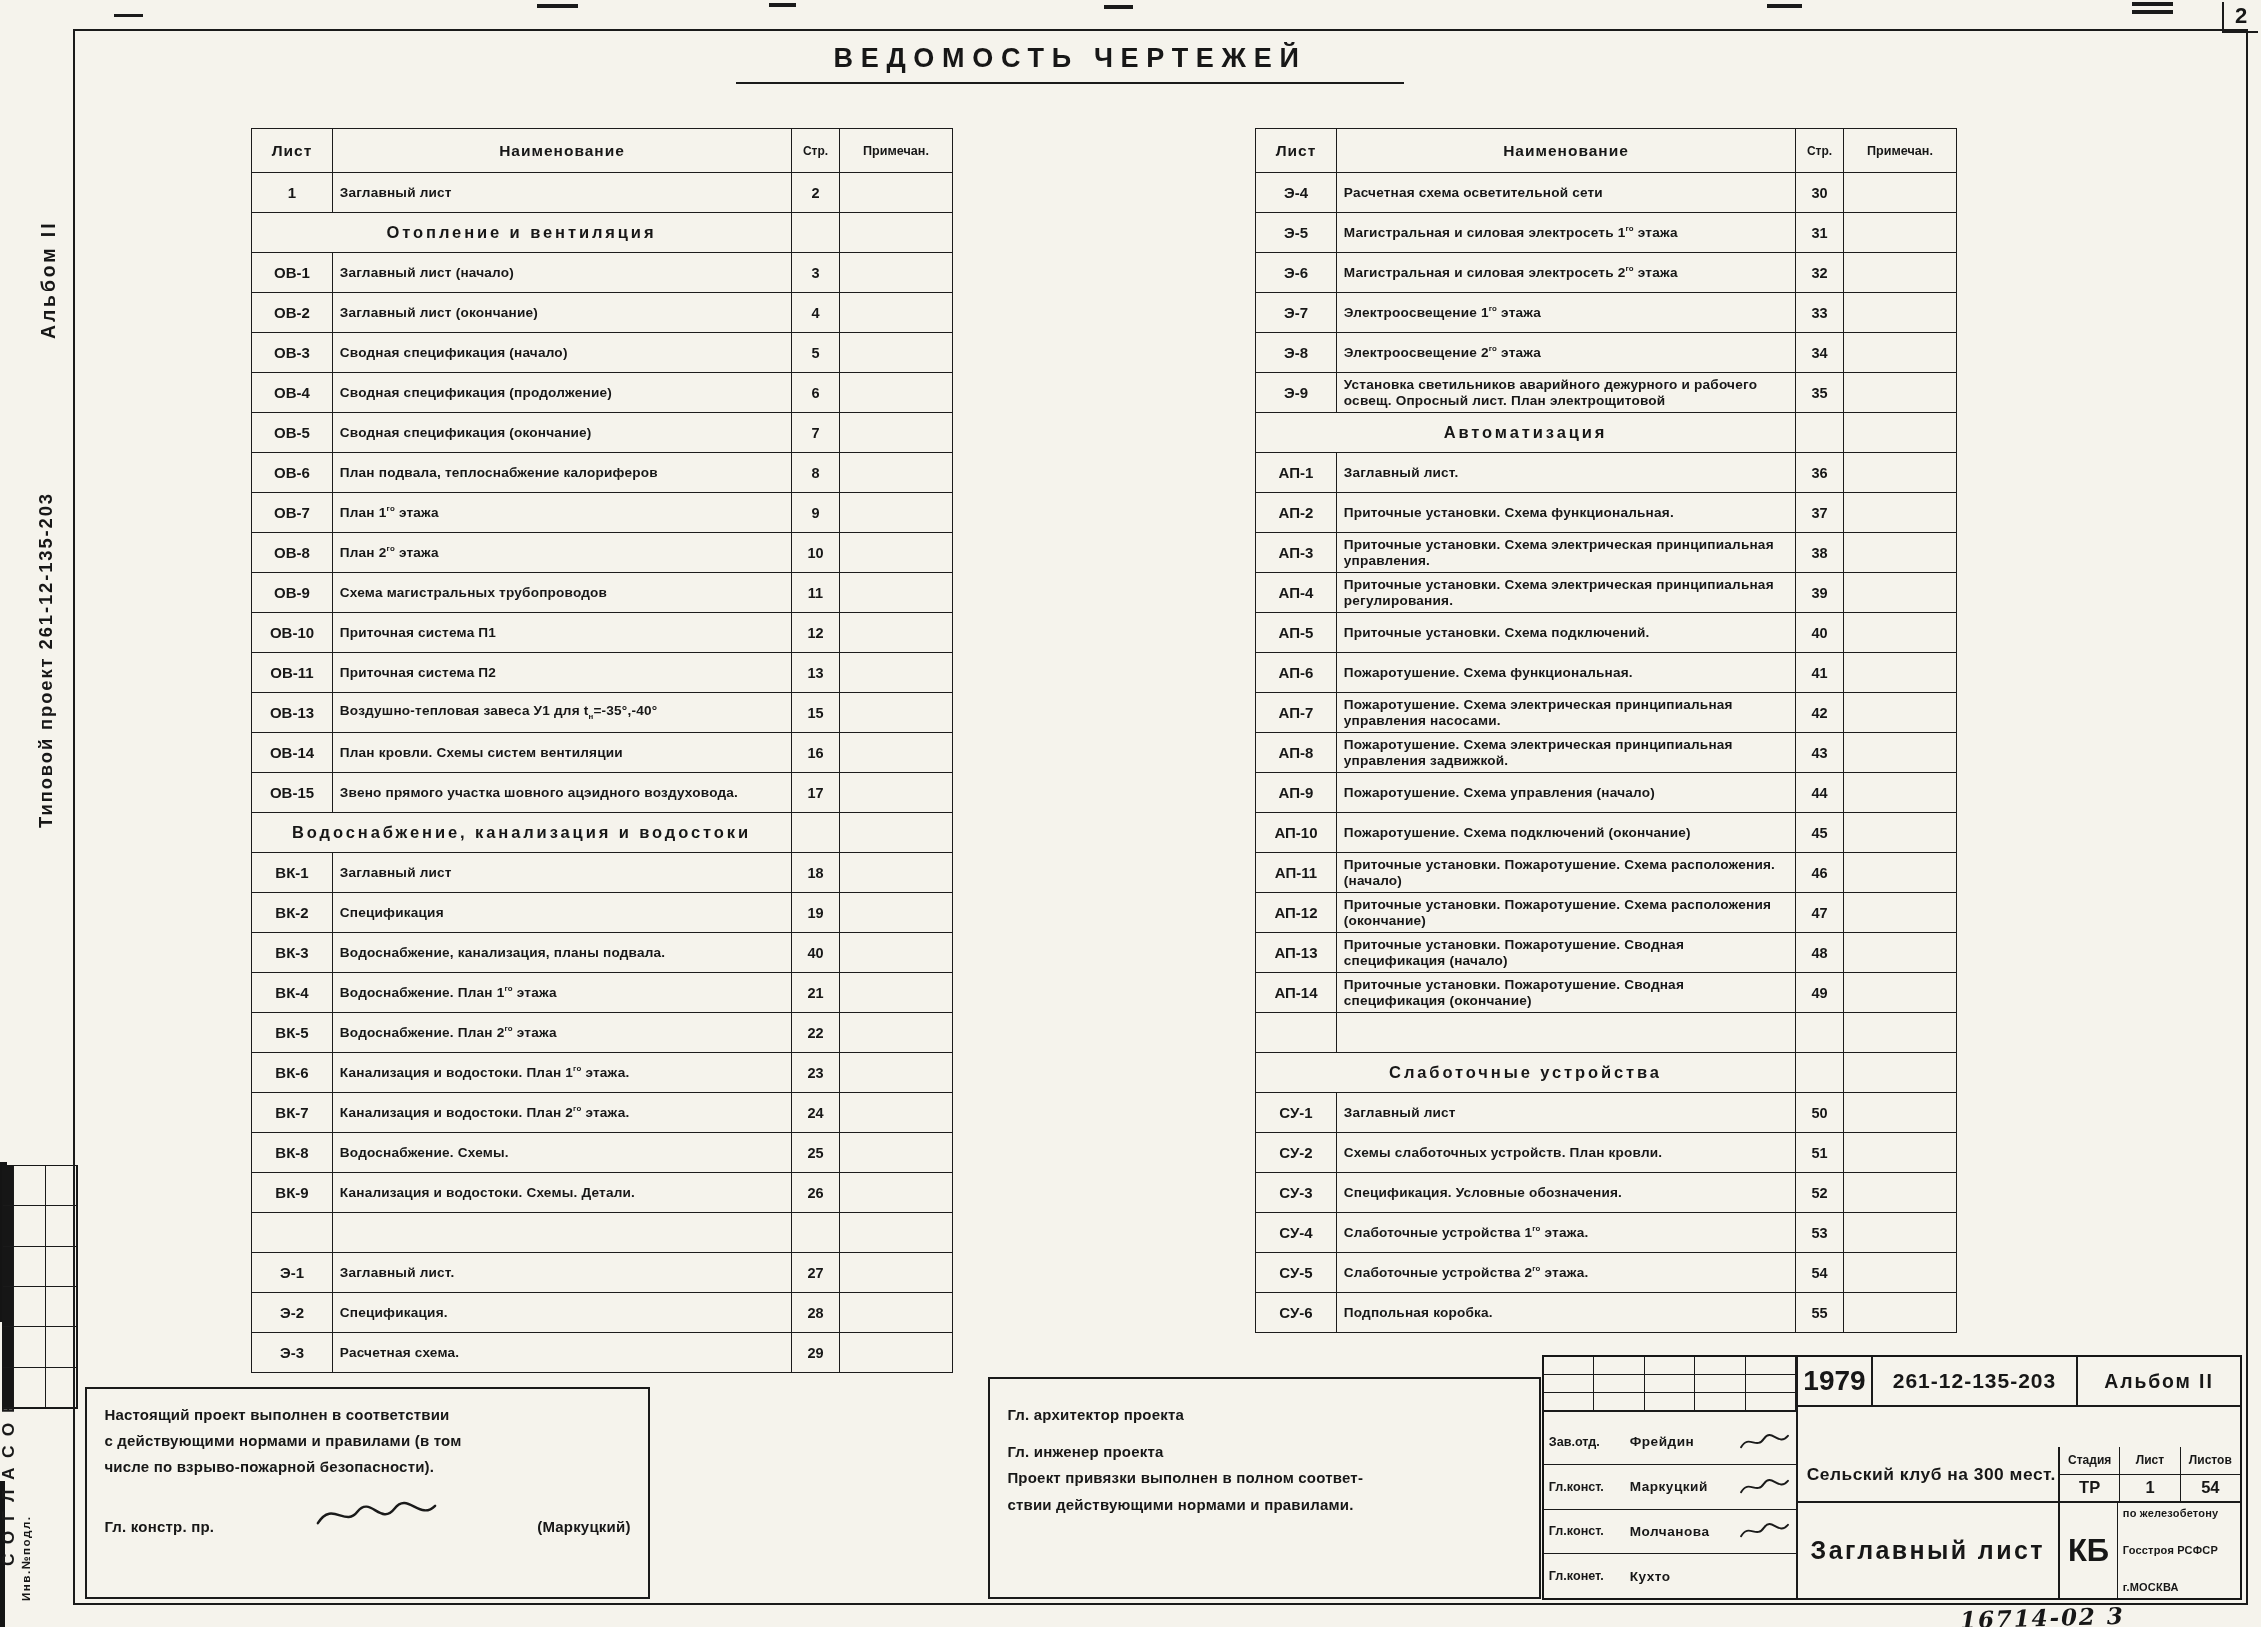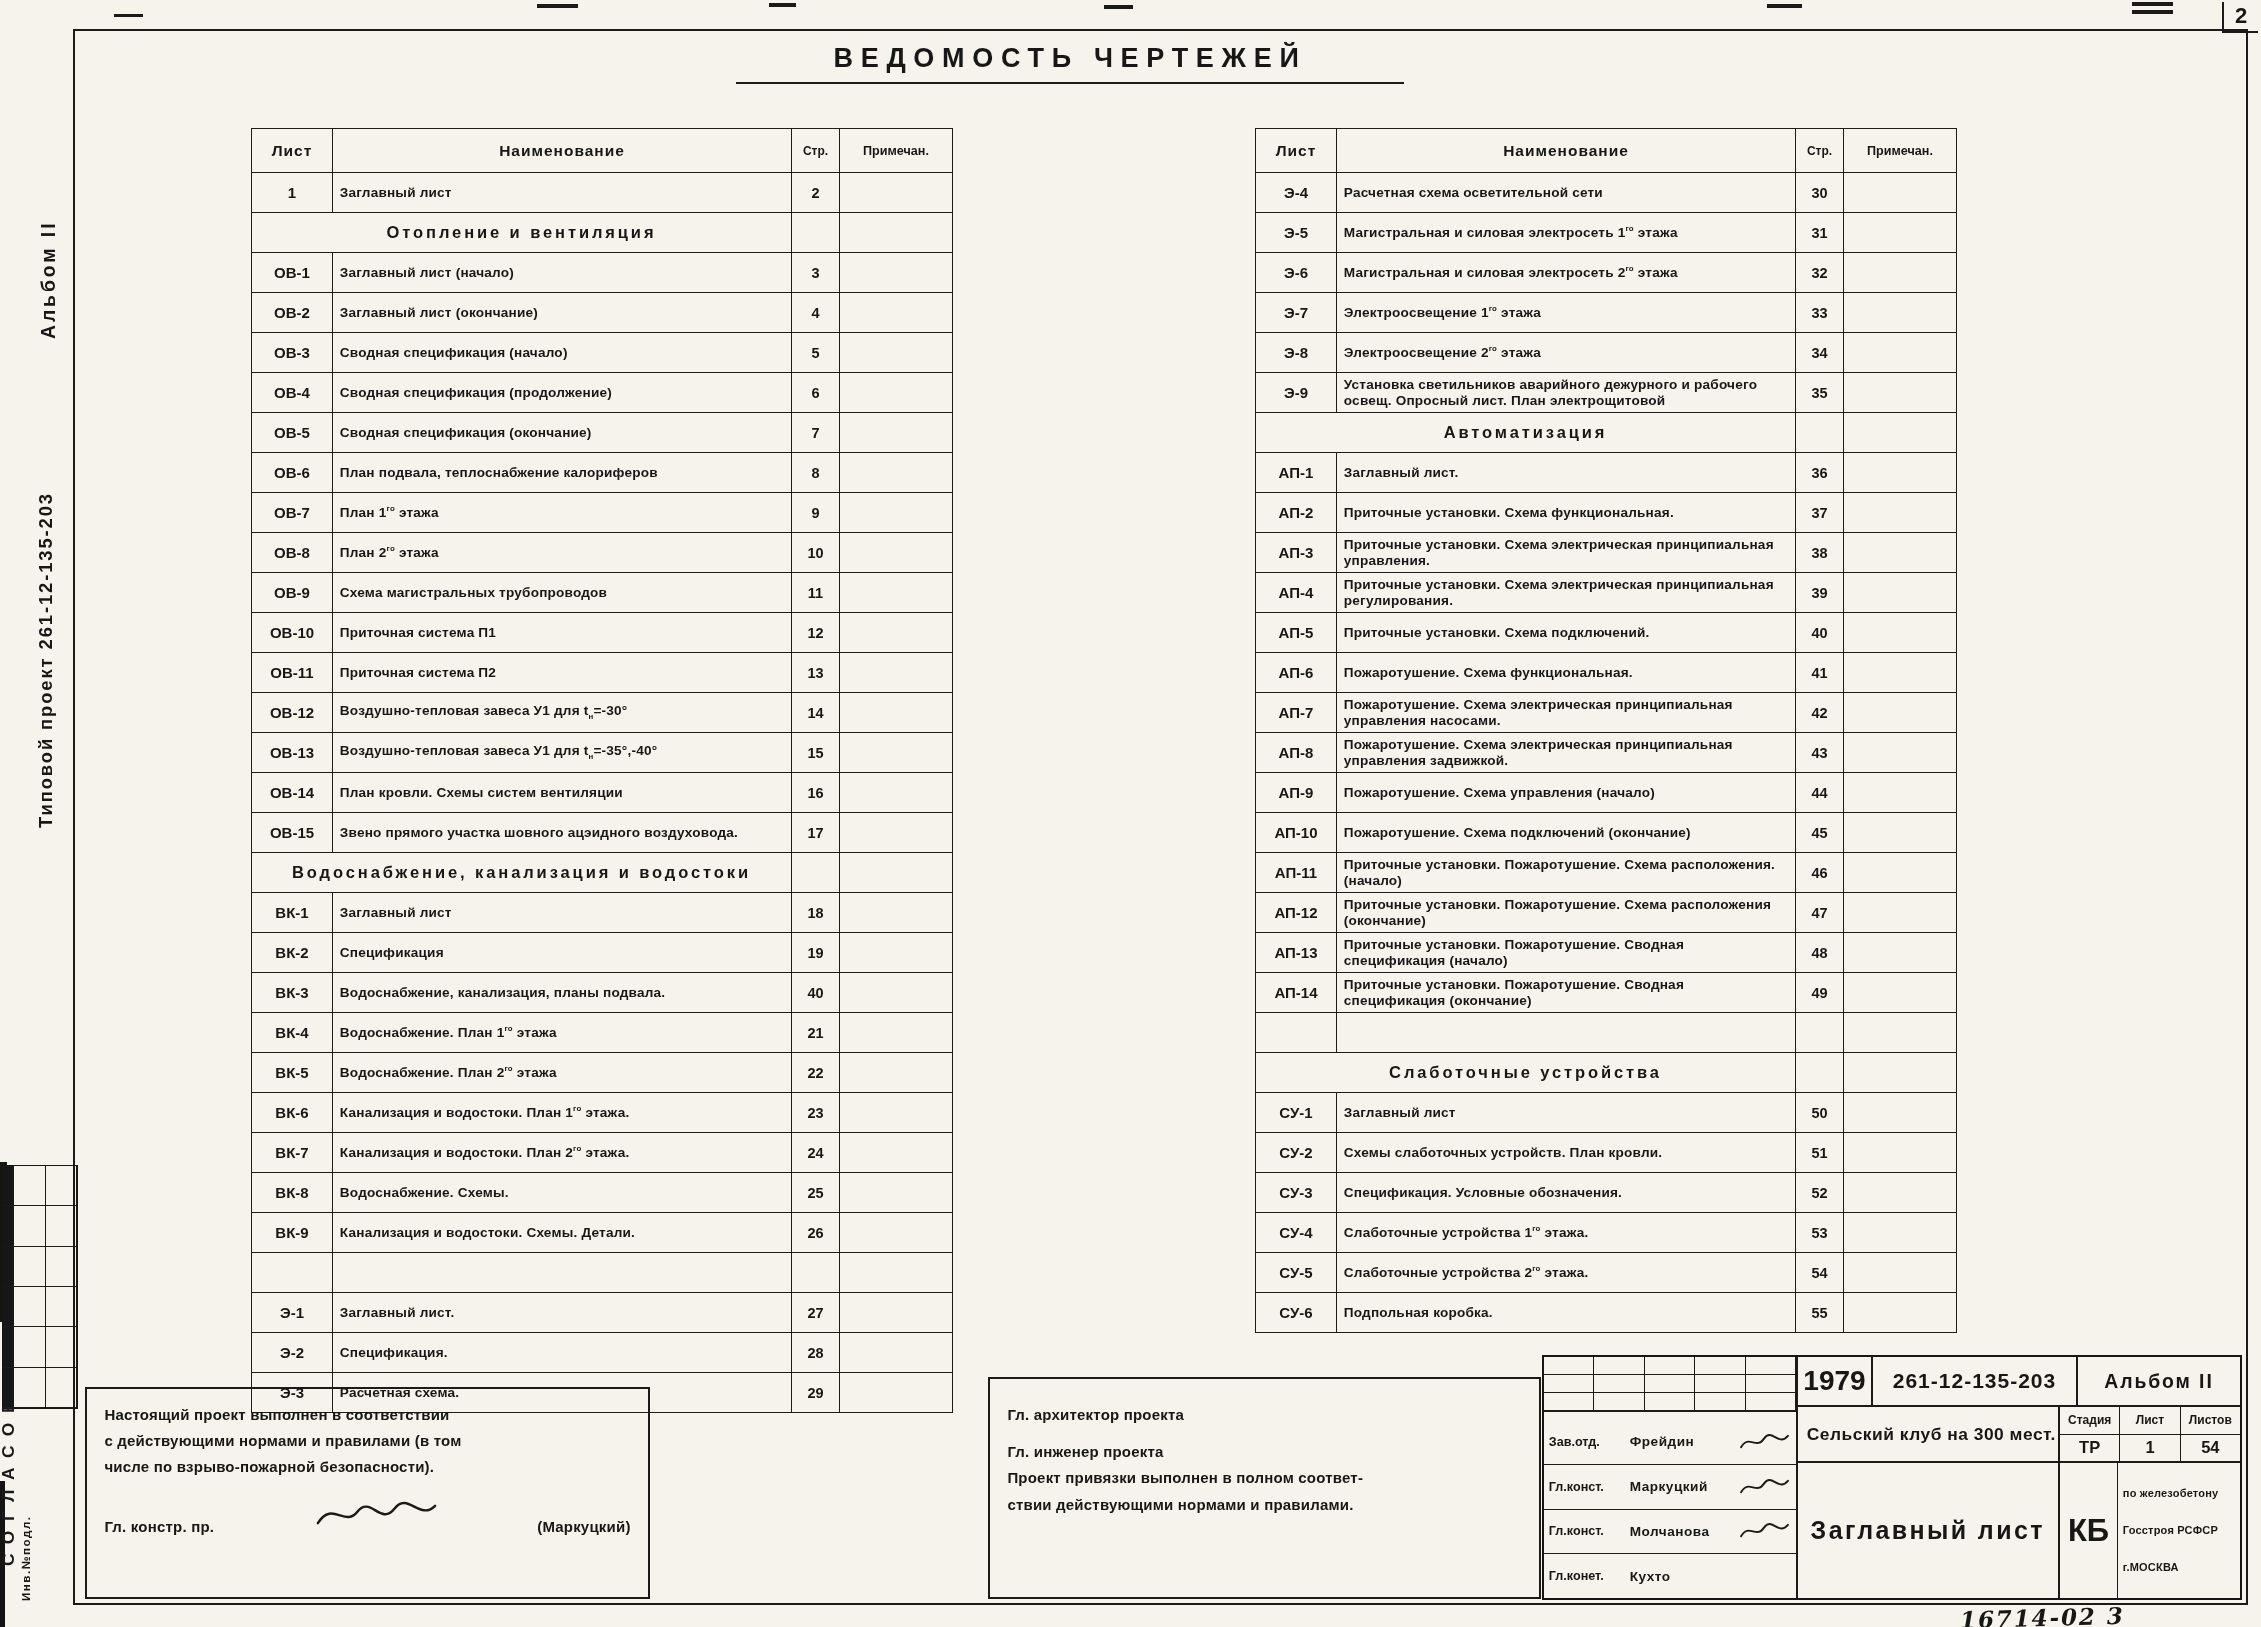--- a/index.html
+++ b/index.html
@@ -94,21 +94,21 @@
   .signer-role{font-size:12.6px;width:77px;}
   .signer-name{font-size:13.6px;flex:1;letter-spacing:0.5px;}
   .signer-sig svg{width:53px;height:22px;display:block;}
   .tb-right{flex:1;display:flex;flex-direction:column;}
   .tb-row1{height:48px;display:flex;border-bottom:2.4px solid #1a1a1a;}
   .tb-year{width:73px;border-right:2.4px solid #1a1a1a;font-size:28px;
     display:flex;align-items:center;justify-content:center;}
   .tb-code{width:203px;border-right:2.4px solid #1a1a1a;font-size:21px;
     display:flex;align-items:center;justify-content:center;letter-spacing:1px;}
   .tb-album{flex:1;font-size:19.4px;display:flex;align-items:center;justify-content:center;letter-spacing:1.9px;}
-  .tb-row2{height:54px;display:flex;border-bottom:2.4px solid #1a1a1a;}
+  .tb-row2{height:54px;display:flex;border-bottom:2.4px solid #1a1a1a;margin-top:40px;}
   .tb-object{flex:1;font-size:17.4px;display:flex;align-items:center;padding-left:8.7px;
     border-right:2.4px solid #1a1a1a;letter-spacing:0.5px;}
   .stage-table{width:180px;display:flex;flex-direction:column;}
   .st-row{display:flex;flex:1;}
   .st-row.hdr{border-bottom:1.5px solid #1a1a1a;}
   .st-cell{flex:1;display:flex;align-items:center;justify-content:center;border-right:1.5px solid #1a1a1a;font-size:12px;}
   .st-cell:last-child{border-right:none;}
   .st-row.val .st-cell{font-size:16.5px;}
   .tb-row3{flex:1;display:flex;}
   .tb-sheet-title{flex:1;font-size:25px;letter-spacing:2.4px;display:flex;align-items:center;
@@ -251,26 +251,20 @@
       <tr>
         <td class="c-sheet">ОВ-10</td>
         <td class="c-name">Приточная система П1</td>
         <td class="c-page">12</td>
         <td></td>
       </tr>
       <tr>
         <td class="c-sheet">ОВ-11</td>
         <td class="c-name">Приточная система П2</td>
         <td class="c-page">13</td>
-        <td></td>
-      </tr>
-      <tr>
-        <td class="c-sheet">ОВ-12</td>
-        <td class="c-name">Воздушно-тепловая завеса У1 для t<sub>н</sub>=-30°</td>
-        <td class="c-page">14</td>
         <td></td>
       </tr>
       <tr>
         <td class="c-sheet">ОВ-13</td>
         <td class="c-name">Воздушно-тепловая завеса У1 для t<sub>н</sub>=-35°,-40°</td>
         <td class="c-page">15</td>
         <td></td>
       </tr>
       <tr>
         <td class="c-sheet">ОВ-14</td>

